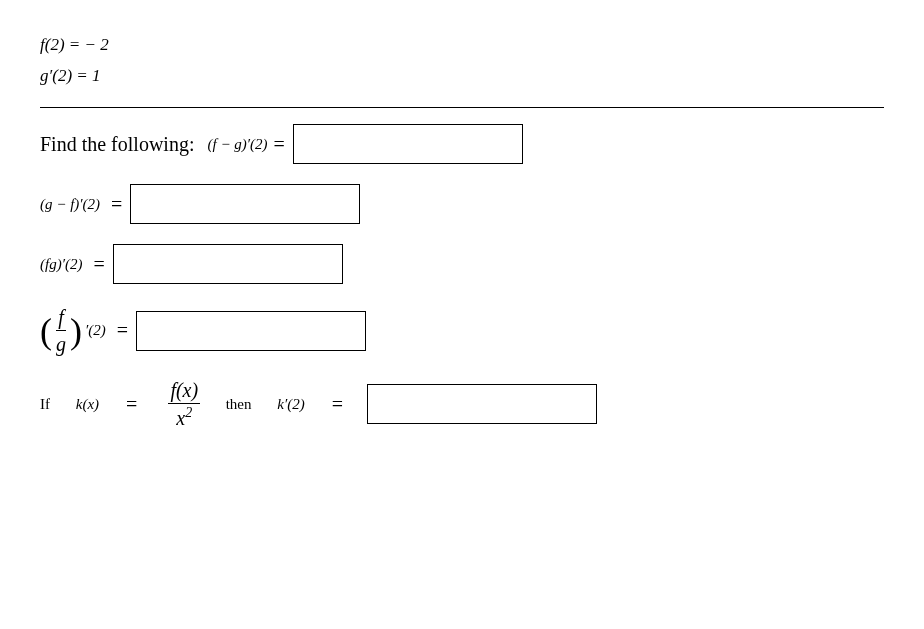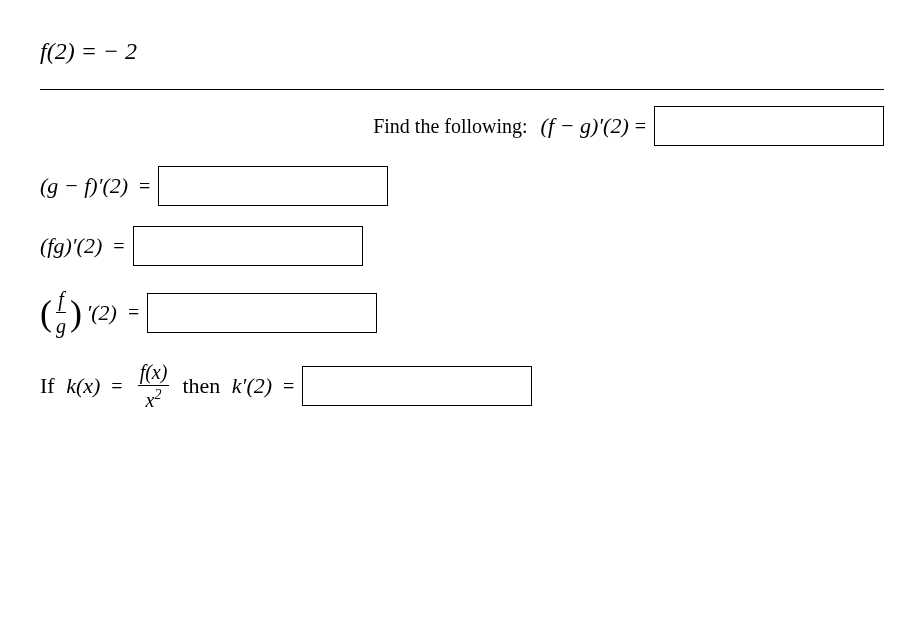--- a/index.html
+++ b/index.html
@@ -28,46 +28,45 @@
       line-height: 1.5;
     }
 
     .given-values {
       margin-bottom: 16px;
       line-height: 1.8;
     }
 
     .given-values .line {
       display: block;
-      font-size: 24px;
+      font-size: 17px;
       font-style: italic;
     }
 
     .divider {
       border: none;
       border-top: 1.5px solid #000;
       margin: 10px 0 16px 0;
       width: 100%;
     }
 
     .find-row {
       display: flex;
       align-items: center;
       margin-bottom: 20px;
       flex-wrap: wrap;
-      justify-content: flex-end;
     }
 
     .find-label {
       font-size: 20px;
       margin-right: 8px;
     }
 
     .math-expr {
-      font-size: 22px;
+      font-size: 15px;
       font-style: italic;
       margin-right: 6px;
     }
 
     .equals {
       font-size: 20px;
       margin-right: 8px;
     }
 
     .answer-box {
@@ -111,34 +110,36 @@
       font-style: normal;
       vertical-align: middle;
       line-height: 1;
     }
 
     .if-row {
       display: flex;
       align-items: center;
       margin-bottom: 20px;
       flex-wrap: wrap;
+      gap: 16px;
     }
 
     sup {
       font-size: 14px;
     }
   </style>
 </head>
 <body>
 
 <div class="content">
 
 
   <div class="given-values">
     <span class="line"><em>f</em>(2) = − 2</span>
+    <span class="line"><em>g</em>′(2) = 1</span>
   </div>
 
   <hr class="divider">
 
   <div class="find-row">
     <span class="find-label">Find the following:&nbsp;</span>
     <span class="math-expr">(<em>f</em> − <em>g</em>)′(2)</span>
     <span class="equals">=</span>
     <div class="answer-box"></div>
   </div>

